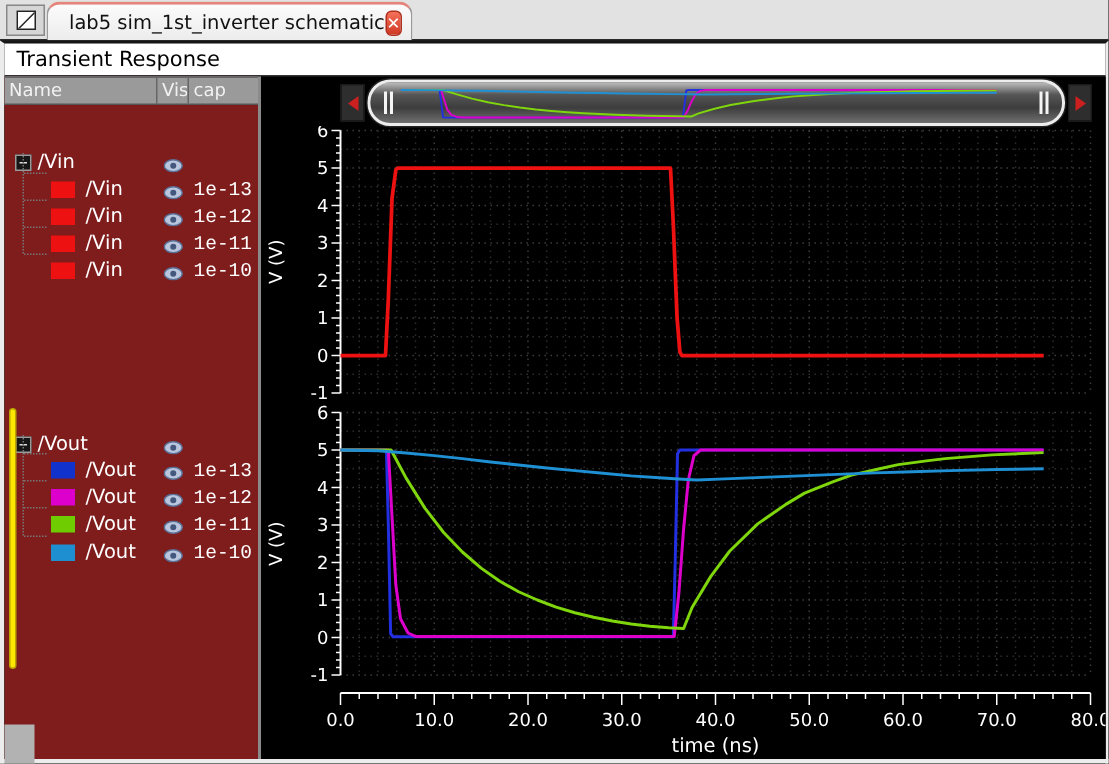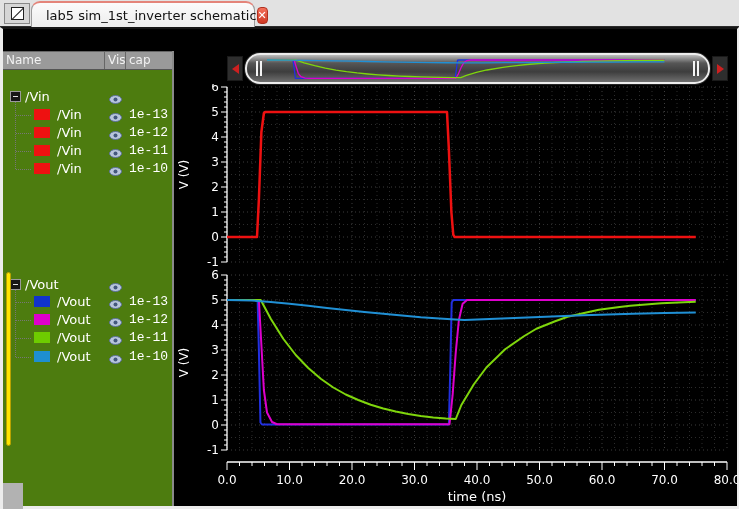--- a/index.html
+++ b/index.html
@@ -9,21 +9,21 @@
   .screen { position:relative; width:739px; height:509px; background:#000; }
 
   
   .tabbar { position:absolute; left:0; top:0; width:739px; height:27px;
             background:#e2e2e2; border-bottom:1px solid #2a2a2a; }
   .detach-btn { position:absolute; left:4px; top:3px; width:26px; height:21px;
             background:#d6d6d6; border:1px solid #888; display:flex; align-items:center; justify-content:center; }
   .detach-glyph { width:13px; height:13px; background:#fff; border:1px solid #222; position:relative; overflow:hidden; }
   .detach-glyph::after { content:""; position:absolute; left:-3px; top:5px; width:18px; height:1px;
             background:#222; transform:rotate(-45deg); }
-  .tab { position:absolute; left:31px; top:1px; width:224px; height:26px;
+  .tab { position:absolute; left:31px; top:1px; width:244px; height:26px;
          background:linear-gradient(180deg,#fbfbfb,#ececec);
          border:1px solid #9a9a9a; border-bottom:none;
          border-top:2px solid #e4847a; border-top-left-radius:9px; border-top-right-radius:9px;
          display:flex; align-items:center; justify-content:space-between; padding:0 6px 0 14px; }
   .tab-title { font-size:13px; color:#111; white-space:nowrap; }
   .tab-close { width:17px; height:17px; border-radius:4px;
          background:linear-gradient(180deg,#f4705a,#d03a24);
          border:1px solid #b8structure2; border:1px solid #b03020;
          color:#fff; font-size:11px; font-weight:bold; line-height:15px; text-align:center; cursor:pointer; }
 
@@ -31,29 +31,29 @@
   .main { position:absolute; left:0; top:27px; width:739px; height:482px;
           background:#000; border-left:3px solid #ececec; border-right:2px solid #ececec;
           border-bottom:3px solid #ececec; border-top:2px solid #151515; }
   .titlebar { position:absolute; left:0; top:0; right:0; height:22px; background:#fff;
           border-bottom:1px solid #333; display:flex; align-items:center; padding-left:8px; }
   .titlebar span { font-size:14px; color:#000; }
 
   .content { position:absolute; left:0; top:22px; right:0; bottom:0; background:#000; }
 
   
-  .signal-panel { position:absolute; left:0; top:0; width:169px; height:100%; background:#4d7c0f; }
+  .signal-panel { position:absolute; left:0; top:0; width:169px; height:100%; background:#7f1d1d; }
   .panel-header { position:absolute; left:0; top:0; width:100%; height:19px; background:#9a9a9a;
           border-top:1px solid #666; border-bottom:1px solid #555; display:flex; }
   .panel-header .col { font-size:12px; color:#f2f2f2; padding:1px 0 0 3px; overflow:hidden; }
   .col-name { flex:1; }
   .col-vis  { width:21px; border-left:1px solid #666; }
   .col-cap  { width:47px; border-left:1px solid #666; }
 
-  .tree-row { position:absolute; left:0; width:169px; height:18px; color:#fff; font-size:13px; cursor:default; }
+  .tree-row { position:absolute; left:0; width:169px; height:18px; color:#fff; font-size:13px; cursor:default;margin-top:12px; }
   .tree-row .rowname { position:absolute; top:1px; white-space:nowrap; }
   .expander { position:absolute; left:7px; top:3px; width:11px; height:11px; background:#161616;
           border:1px solid #9a9a9a; }
   .expander::after { content:""; position:absolute; left:2px; top:4px; width:5px; height:1px; background:#ddd; }
   .swatch { position:absolute; left:31px; top:3px; width:16px; height:11px; }
   .eye { position:absolute; left:106px; top:4px; width:13px; height:9px; cursor:pointer; }
   .capval { position:absolute; left:126px; top:1px;font-family:Liberation Mono, monospace; }
   .treeline { position:absolute; border-left:1px dotted #777; width:0; }
   .treestub { position:absolute; border-top:1px dotted #777; height:0; width:15px; }
 
@@ -95,20 +95,23 @@
     <div class="detach-btn">
       <span class="detach-glyph"></span>
     </div>
     <div class="tab">
       <span class="tab-title">lab5 sim_1st_inverter schematic</span>
       <span class="tab-close">✕</span>
     </div>
   </div>
 
   <div class="main">
+    <div class="titlebar">
+      <span>Transient Response</span>
+    </div>
 
     <div class="content">
 
       <div class="signal-panel">
         <div class="panel-header">
           <div class="col col-name">Name</div>
           <div class="col col-vis">Vis</div>
           <div class="col col-cap">cap</div>
         </div>
         <div id="tree">

